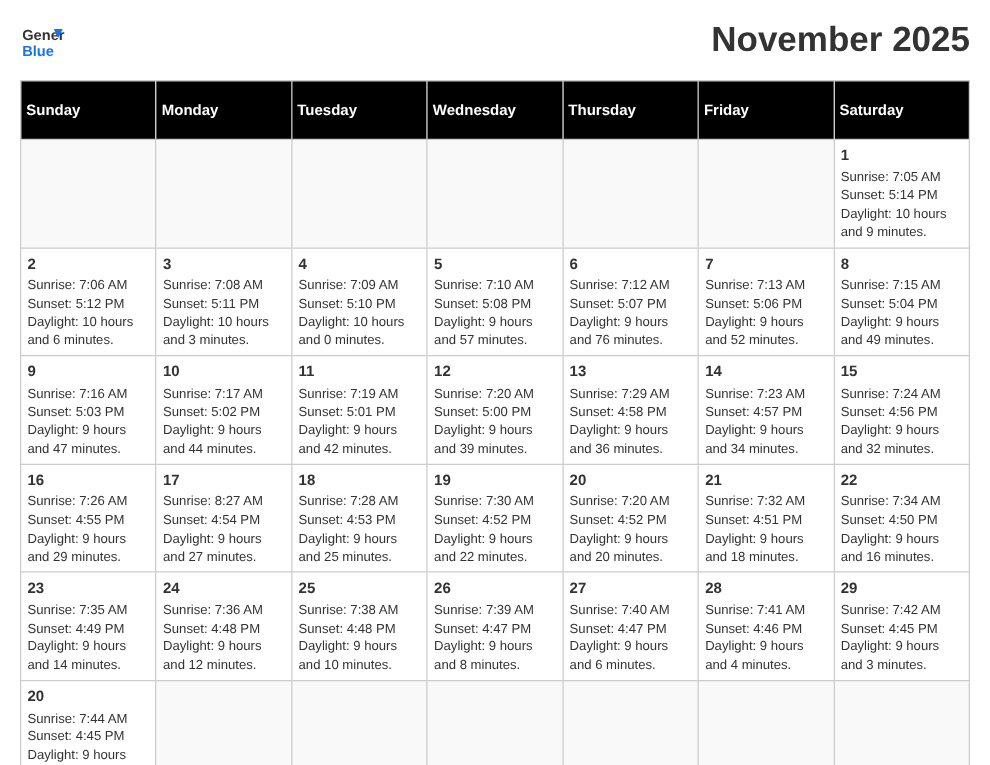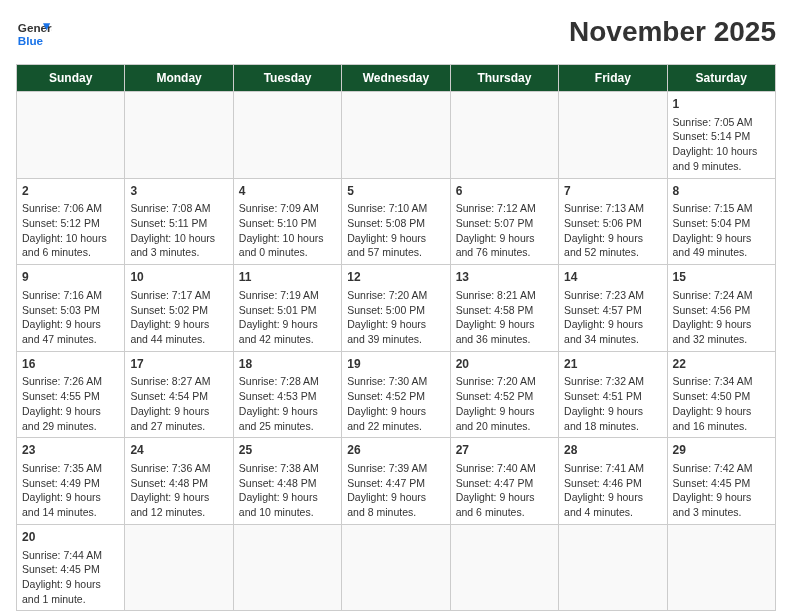--- a/index.html
+++ b/index.html
@@ -36,24 +36,24 @@
     .location {
       font-size: 14px;
       color: #555;
     }
     table {
       width: 100%;
       border-collapse: collapse;
       font-size: 11px;
     }
     thead th {
-      background: #14532d;
+      background: #000000;
       color: #fff;
-      padding: 6px 4px;
-      text-align: center;
+      padding: 16px 4px;
+      text-align: left;
       font-size: 12px;
       font-weight: bold;
       border: 1px solid #ccc;
     }
     tbody td {
       border: 1px solid #ccc;
       vertical-align: top;
       padding: 4px 5px;
       height: 80px;
       width: 108px;
@@ -119,21 +119,21 @@
         <td><span class="day-num">5</span><span>Sunrise: 7:10 AM</span><br><span>Sunset: 5:08 PM</span><br><span>Daylight: 9 hours</span><br><span>and 57 minutes.</span></td>
         <td><span class="day-num">6</span><span>Sunrise: 7:12 AM</span><br><span>Sunset: 5:07 PM</span><br><span>Daylight: 9 hours</span><br><span>and 76 minutes.</span></td>
         <td><span class="day-num">7</span><span>Sunrise: 7:13 AM</span><br><span>Sunset: 5:06 PM</span><br><span>Daylight: 9 hours</span><br><span>and 52 minutes.</span></td>
         <td><span class="day-num">8</span><span>Sunrise: 7:15 AM</span><br><span>Sunset: 5:04 PM</span><br><span>Daylight: 9 hours</span><br><span>and 49 minutes.</span></td>
       </tr>
       <tr>
         <td><span class="day-num">9</span><span>Sunrise: 7:16 AM</span><br><span>Sunset: 5:03 PM</span><br><span>Daylight: 9 hours</span><br><span>and 47 minutes.</span></td>
         <td><span class="day-num">10</span><span>Sunrise: 7:17 AM</span><br><span>Sunset: 5:02 PM</span><br><span>Daylight: 9 hours</span><br><span>and 44 minutes.</span></td>
         <td><span class="day-num">11</span><span>Sunrise: 7:19 AM</span><br><span>Sunset: 5:01 PM</span><br><span>Daylight: 9 hours</span><br><span>and 42 minutes.</span></td>
         <td><span class="day-num">12</span><span>Sunrise: 7:20 AM</span><br><span>Sunset: 5:00 PM</span><br><span>Daylight: 9 hours</span><br><span>and 39 minutes.</span></td>
-        <td><span class="day-num">13</span><span>Sunrise: 8:21 AM</span><br><span>Sunset: 4:58 PM</span><br><span>Daylight: 9 hours</span><br><span>and 36 minutes.</span></td>
+        <td><span class="day-num">13</span><span>Sunrise: 7:29 AM</span><br><span>Sunset: 4:58 PM</span><br><span>Daylight: 9 hours</span><br><span>and 36 minutes.</span></td>
         <td><span class="day-num">14</span><span>Sunrise: 7:23 AM</span><br><span>Sunset: 4:57 PM</span><br><span>Daylight: 9 hours</span><br><span>and 34 minutes.</span></td>
         <td><span class="day-num">15</span><span>Sunrise: 7:24 AM</span><br><span>Sunset: 4:56 PM</span><br><span>Daylight: 9 hours</span><br><span>and 32 minutes.</span></td>
       </tr>
       <tr>
         <td><span class="day-num">16</span><span>Sunrise: 7:26 AM</span><br><span>Sunset: 4:55 PM</span><br><span>Daylight: 9 hours</span><br><span>and 29 minutes.</span></td>
         <td><span class="day-num">17</span><span>Sunrise: 8:27 AM</span><br><span>Sunset: 4:54 PM</span><br><span>Daylight: 9 hours</span><br><span>and 27 minutes.</span></td>
         <td><span class="day-num">18</span><span>Sunrise: 7:28 AM</span><br><span>Sunset: 4:53 PM</span><br><span>Daylight: 9 hours</span><br><span>and 25 minutes.</span></td>
         <td><span class="day-num">19</span><span>Sunrise: 7:30 AM</span><br><span>Sunset: 4:52 PM</span><br><span>Daylight: 9 hours</span><br><span>and 22 minutes.</span></td>
         <td><span class="day-num">20</span><span>Sunrise: 7:20 AM</span><br><span>Sunset: 4:52 PM</span><br><span>Daylight: 9 hours</span><br><span>and 20 minutes.</span></td>
         <td><span class="day-num">21</span><span>Sunrise: 7:32 AM</span><br><span>Sunset: 4:51 PM</span><br><span>Daylight: 9 hours</span><br><span>and 18 minutes.</span></td>

